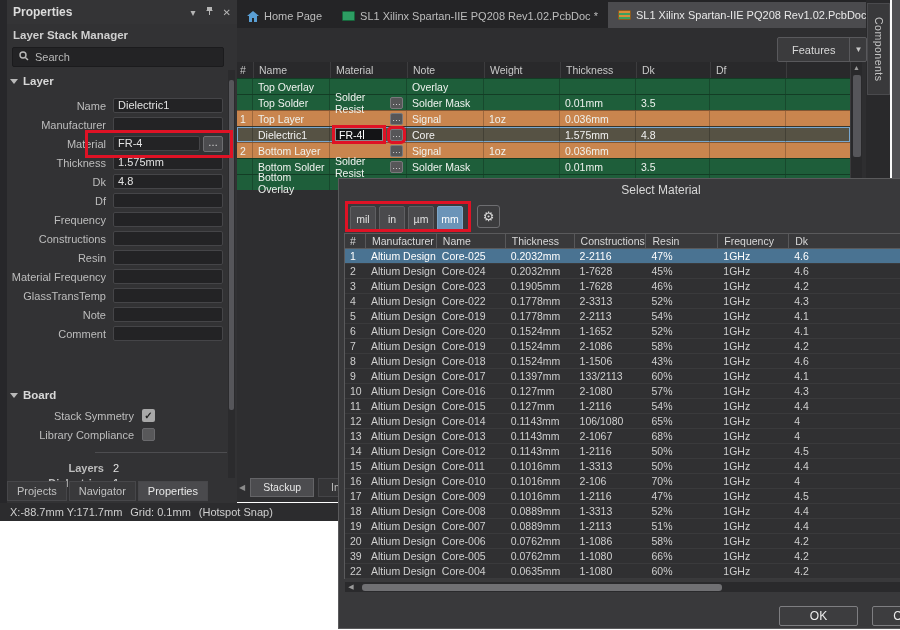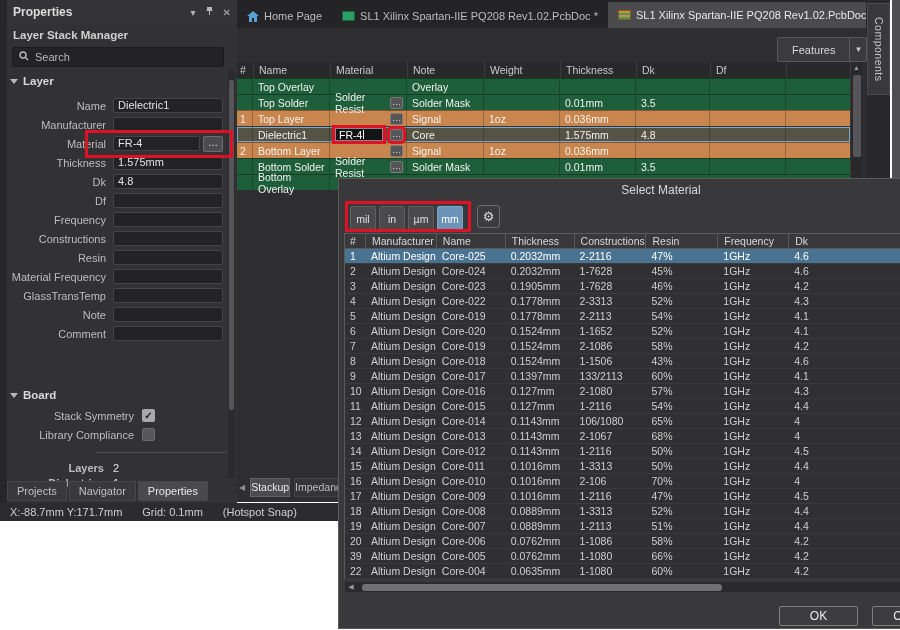--- a/index.html
+++ b/index.html
@@ -31,21 +31,21 @@
   .cb { width:13px; height:13px; border-radius:2px; font-size:10px; line-height:13px; text-align:center; }
   .cb.on { background:#a8a8a8; color:#1d1d1d; font-weight:bold; }
   .cb.off { background:#58585a; border:1px solid #6a6a6d; }
   .bdiv { margin:8px 0 6px 88px; width:132px; border-top:1px solid #4d4d50; }
   .stat-row { display:flex; height:15px; align-items:flex-end; font-size:11px; }
   .stat-label { width:106px; text-align:right; padding-right:9px; color:#bdbdbd; font-weight:bold; }
   .stat-val { color:#e2e2e2; }
   .ptabs { position:absolute; left:7px; top:481px; display:flex; gap:2px; }
   .ptab { padding:0 9px; line-height:18px; font-size:11px; color:#c0c0c0; background:#39393b; border:1px solid #47474a; }
   .ptab.active { background:#4a4a4d; color:#e8e8e8; }
-  .status-bar { position:absolute; left:0; top:503px; width:338px; height:18px; background:#2c2c2e; display:flex; align-items:center; gap:20px; padding-left:10px; font-size:11px; color:#cfcfcf; }
+  .status-bar { position:absolute; left:0; top:503px; width:338px; height:18px; background:#2c2c2e; display:flex; align-items:center; gap:8px; padding-left:10px; font-size:11px; color:#cfcfcf; }
 
   
   .tabbar { position:absolute; left:237px; top:0; width:663px; height:28px; background:#242426; display:flex; align-items:flex-end; }
   .tab { height:24px; display:flex; align-items:center; gap:5px; padding:0 10px; font-size:11px; color:#bdbdbd; white-space:nowrap; }
   .tab.active { background:#4b4b4e; color:#e8e8e8; height:26px; }
   .i-home { width:12px; height:11px; }
   .i-pcb { width:13px; height:10px; background:#2d9e63; border:1px solid #17663c; border-radius:1px; flex:none; }
   .i-stk { width:13px; height:10px; background:repeating-linear-gradient(180deg,#d98b3a 0 2px,#3aa05f 2px 4px); border:1px solid #8a5a20; border-radius:1px; flex:none; }
   .comp-strip { position:absolute; left:866px; top:0; width:24px; height:178px; background:#29292b; }
   .comp-tab { position:absolute; left:867px; top:3px; width:23px; height:92px; background:#39393b; border:1px solid #4a4a4d; display:flex; align-items:center; justify-content:center; }
@@ -71,21 +71,21 @@
   .c4{width:76px;} .c5{width:76px;} .c6{width:74px;} .c7{width:76px;} .c8{width:64px; border-right:none;}
   .dots { width:13px; height:12px; margin-left:auto; margin-right:3px; background:#565658; border:1px solid #79797c; border-radius:2px; color:#ddd; font-size:9px; line-height:8px; text-align:center; flex:none; }
   .mat-edit { display:flex; align-items:center; background:#141416; border:1px solid #8a8a8a; height:13px; padding:0 3px; min-width:48px; color:#fff; }
   .caret { display:inline-block; width:1px; height:9px; background:#fff; margin-left:1px; }
   .redbox { position:relative; z-index:5; box-shadow:0 0 0 3px #df1225; }
   .sscroll { position:absolute; left:613px; top:34px; width:12px; height:128px; background:#29292b; border-left:1px solid #3a3a3c; }
   .sarrow { width:100%; text-align:center; color:#9a9a9a; font-size:7px; line-height:11px; }
   .sthumb { position:absolute; left:2px; top:13px; width:8px; height:82px; background:#56565a; border-radius:2px; }
   .dtabs { position:absolute; left:2px; top:450px; display:flex; gap:4px; align-items:center; font-size:10.5px; }
   .larr { color:#8a8a8a; font-size:8px; margin-right:1px; }
-  .dtab { padding:1px 0; line-height:15px; }
+  .dtab { padding:1px 12px; line-height:15px; }
   .dtab.active { background:#4c4c4f; border:1px solid #646467; color:#e8e8e8; }
   .dtab.inactive { background:#353537; border:1px solid #454548; color:#bdbdbd; }
 
   
   .dialog { position:absolute; left:338px; top:178px; width:562px; height:451px; background:#39393b; border:1px solid #5a5a5c; border-right:none; z-index:10; }
   .dlg-title-wrap { position:absolute; left:0; top:0; width:644px; height:22px; }
   .dlg-title { display:block; text-align:center; line-height:22px; font-size:12px; color:#d8d8d8; }
   .units { position:absolute; left:11px; top:27px; display:flex; gap:3px; }
   .ubtn { width:26px; height:26px; background:#4a4a4d; border:1px solid #5f5f62; border-radius:2px; color:#e0e0e0; font-size:10.5px; display:flex; align-items:center; justify-content:center; }
   .ubtn.usel { background:#6b94b8; border-color:#7ea6c8; color:#fff; }

